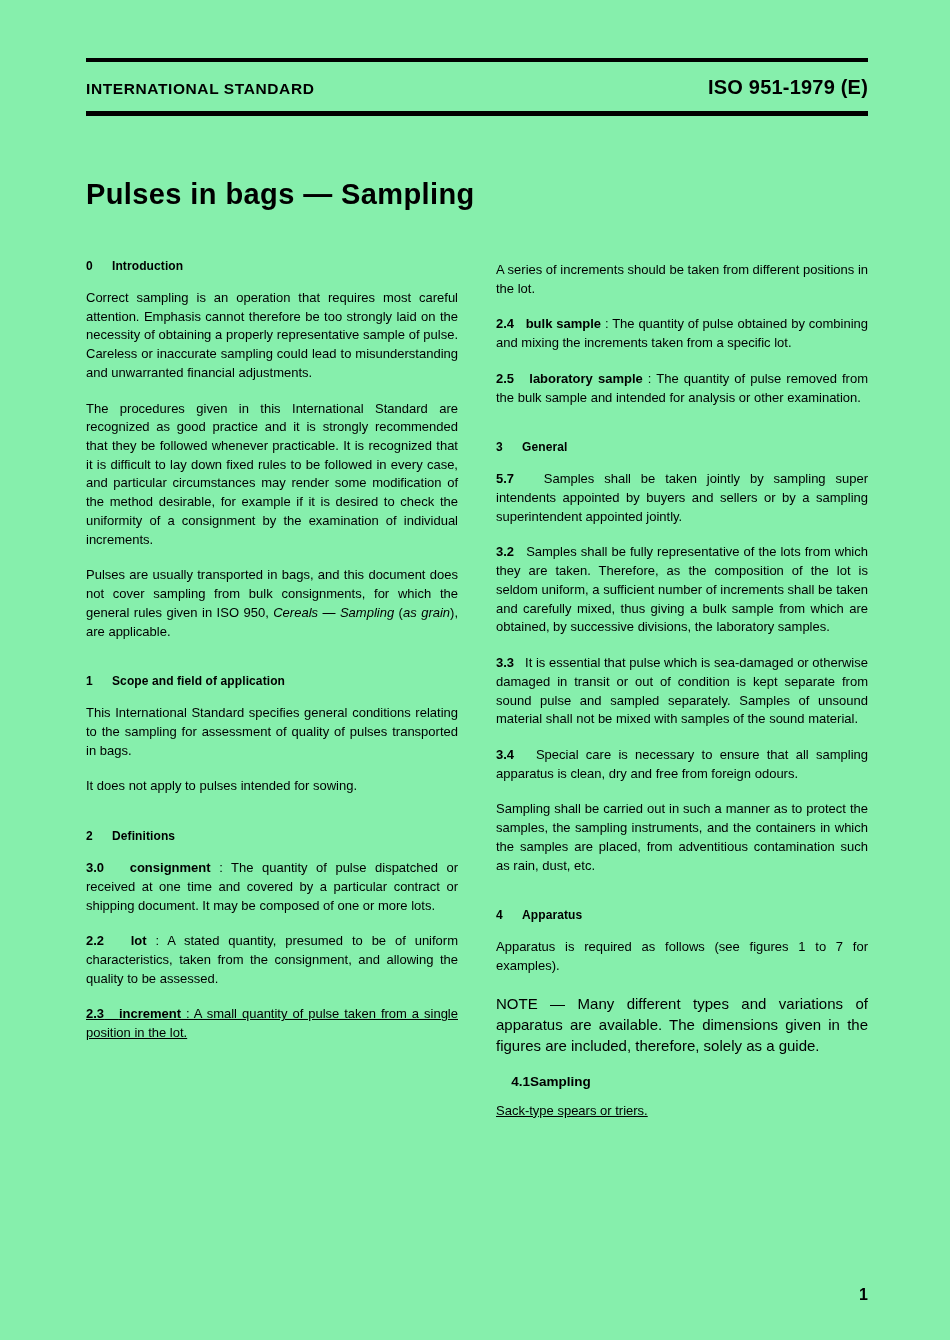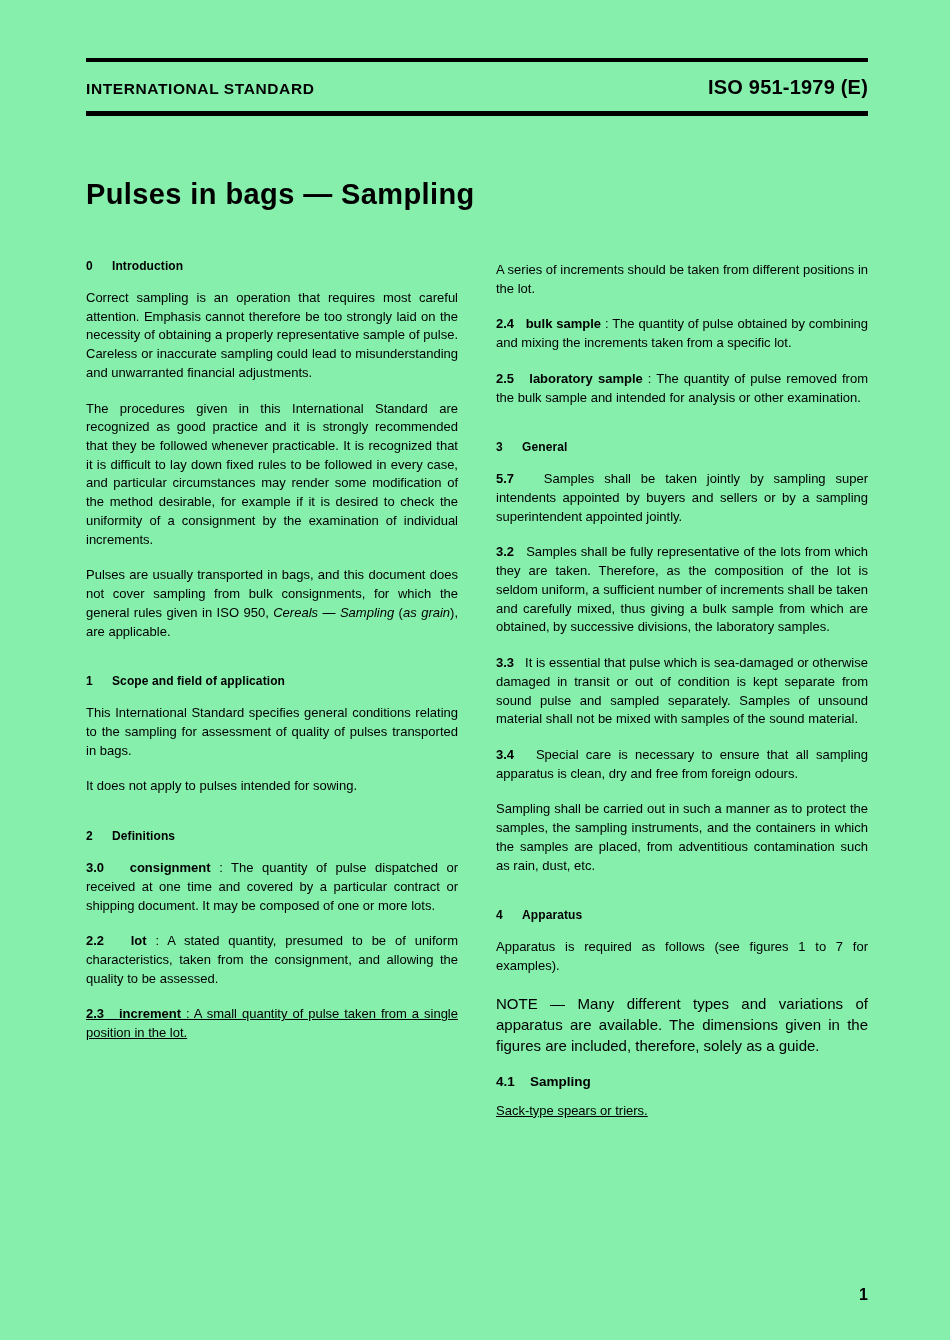--- a/index.html
+++ b/index.html
@@ -80,21 +80,21 @@
     margin: 0 0 16px 0;
     letter-spacing: 0.1px;
   }
   h2.sec .num { display: inline-block; min-width: 26px; }
 
   h3.subsec {
     font-size: 13.5px;
     font-weight: bold;
     margin: 0 0 13px 0;
   }
-  h3.subsec .num { display: inline-block; min-width: 34px; }
+  h3.subsec .num { display: inline-block; min-width: 34px; text-align: right; }
 
   p.body {
     font-size: 13px;
     line-height: 1.44;
     margin: 0 0 17px 0;
     text-align: justify;
     text-justify: inter-word;
     hyphens: none;
   }
   p.body.last { margin-bottom: 0; text-decoration: underline; }

